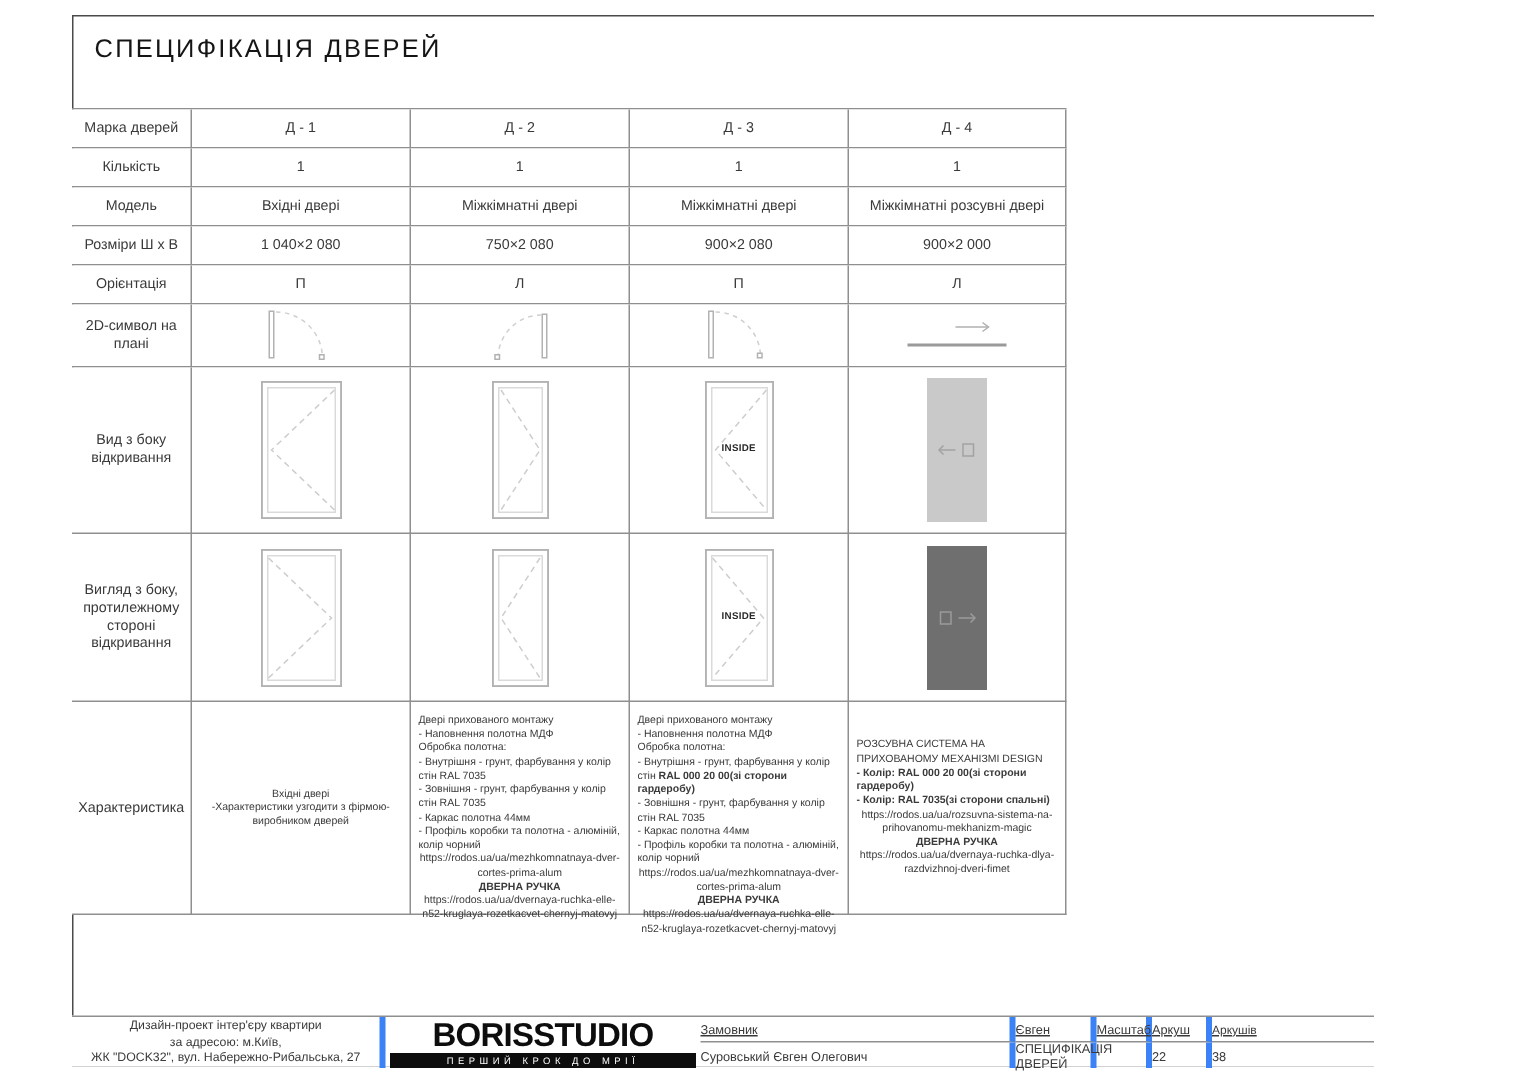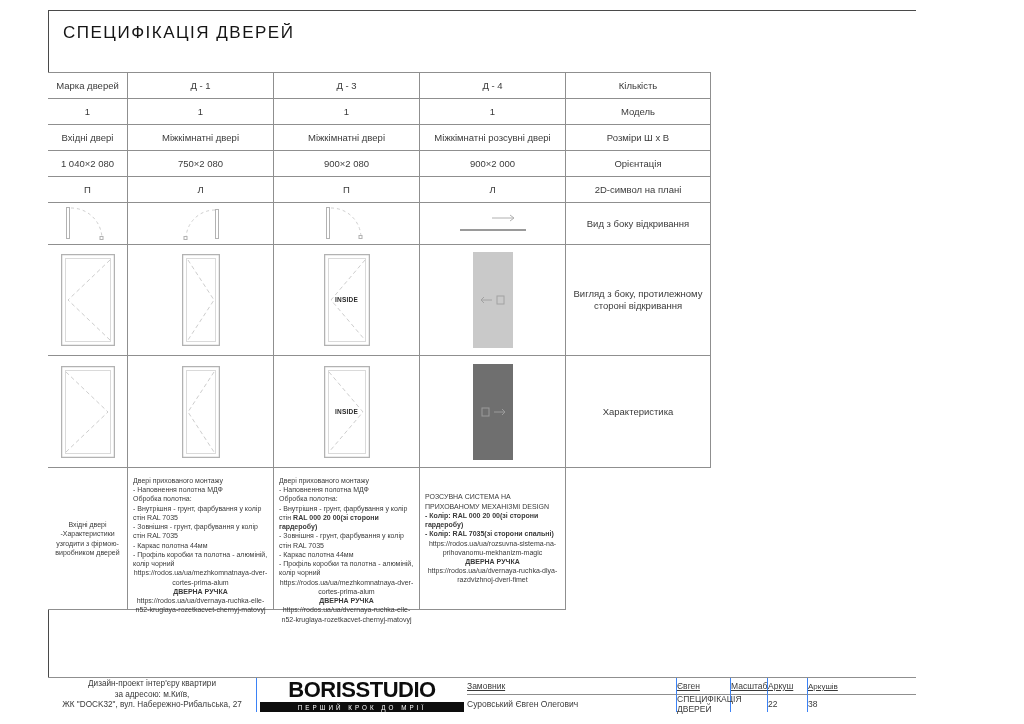--- a/index.html
+++ b/index.html
@@ -39,39 +39,40 @@
   svg { display:block; }
 
   
   .footer {
     position:absolute; left:48px; top:677px; width:961px; height:34px;
     display:grid;
     grid-template-columns:209px 210px 210px 54px 37px 40px 201px;
     grid-template-rows:17px 17px;
     border-top:1px solid #8f8f8f; background:#fff;
   }
-  .fcell { border-right:1px solid #3b82f6; display:flex; align-items:center; justify-content:space-between; font-size:8.5px; }
+  .fcell { border-right:4px solid #3b82f6; display:flex; align-items:center; justify-content:space-between; font-size:8.5px; }
   .fcell.head { border-bottom:1px solid #8f8f8f; font-size:8.5px;text-decoration:underline; }
   .fcell.span2 { grid-row:1/3; }
   .fcell.project { flex-direction:column; font-size:8.2px; line-height:1.3; text-align:center; padding:1px; }
   .fcell.logo { border-right:none; flex-direction:column; justify-content:center; padding:0 3px; }
   .logo-word { font-size:22px; font-weight:800; letter-spacing:-0.5px; line-height:1; color:#0d0d0d; text-align:center; width:100%; }
   .logo-bar { width:100%; background:#0d0d0d; color:#fff; font-size:6.3px; letter-spacing:3px; text-align:center; padding:2px 0 1px 0; margin-top:1px; white-space:nowrap; overflow:hidden; }
 </style>
 </head>
 <body>
 
 <div class="sheet">
   <div class="frame"></div>
   <div class="title">СПЕЦИФІКАЦІЯ ДВЕРЕЙ</div>
 
   <div class="spec-table">
 
     <div class="cell label">Марка дверей</div>
     <div class="cell">Д - 1</div>
+    <div class="cell">Д - 2</div>
     <div class="cell">Д - 3</div>
     <div class="cell">Д - 4</div>
 
     <div class="cell label">Кількість</div>
     <div class="cell">1</div>
     <div class="cell">1</div>
     <div class="cell">1</div>
     <div class="cell">1</div>
 
     <div class="cell label">Модель</div>

